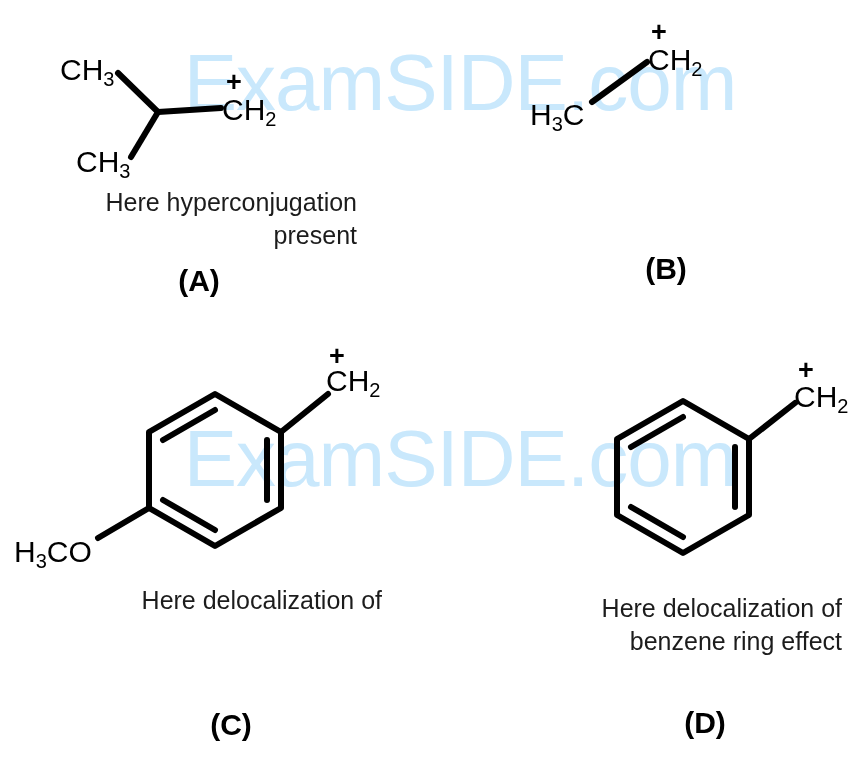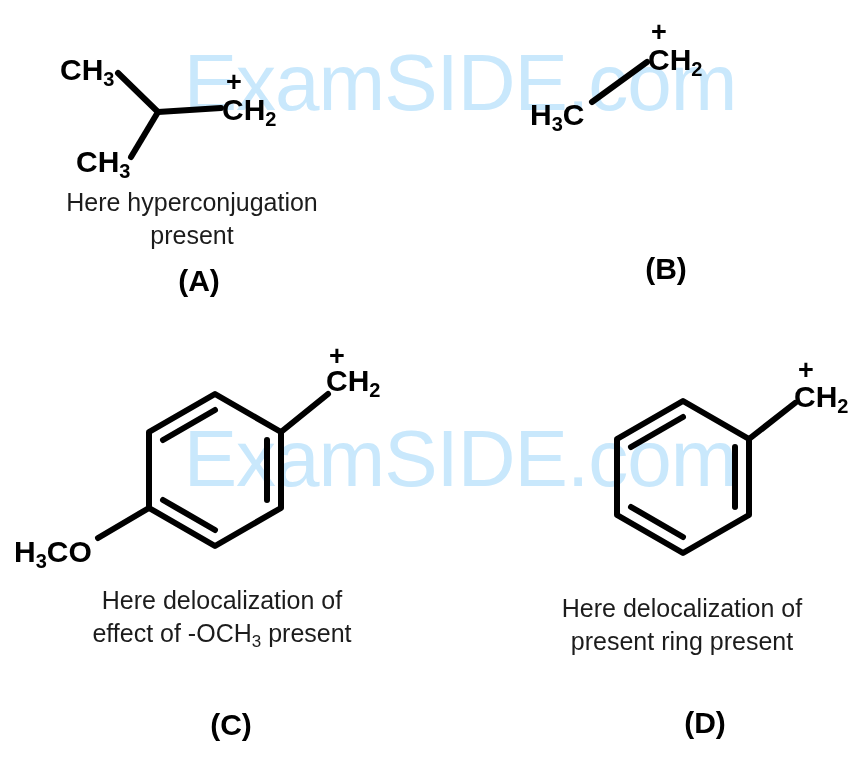--- a/index.html
+++ b/index.html
@@ -7,30 +7,30 @@
     position:relative;width:860px;height:766px;background:#ffffff;overflow:hidden;
     font-family:"Liberation Sans","DejaVu Sans",sans-serif;
   }
   .wm{
     position:absolute;left:160px;width:600px;
     font-size:80px;line-height:1;font-weight:400;letter-spacing:-1px;
     color:var(--wm-color,#c9e8fc);white-space:nowrap;user-select:none;text-align:center;
   }
   .skeleton{position:absolute;left:0;top:0;z-index:2;}
   .formula{
-    position:absolute;z-index:3;font-weight:bold;font-size:30px;line-height:1;
+    position:absolute;z-index:3;font-weight:normal;font-size:30px;line-height:1;
     color:var(--ink,#000);white-space:nowrap;
   }
   .formula sub{font-size:20px;vertical-align:-6px;line-height:0;}
   .plus{
     position:absolute;z-index:3;font-weight:bold;font-size:27px;line-height:1;
     color:var(--ink,#000);
   }
   .caption{
-    position:absolute;z-index:3;font-size:25px;line-height:33px;text-align:center;
+    position:absolute;z-index:3;font-size:25px;line-height:33px;text-align:right;
     color:var(--caption,#1c1c1c);
   }
   .caption sub{font-size:17px;vertical-align:-5px;line-height:0;}
   .struct-label{
     position:absolute;z-index:3;font-size:30px;font-weight:bold;line-height:1;
     text-align:center;width:300px;color:var(--ink,#000);
   }
 </style>
 </head>
 <body>
@@ -86,26 +86,25 @@
   <div class="plus" style="left:798px;top:357px">+</div>
   <div class="formula" style="left:794px;top:382px"><span>CH</span><sub>2</sub></div>
 
   <div class="caption" style="left:27px;top:186px;width:330px">
     <div>Here hyperconjugation</div>
     <div>present</div>
   </div>
 
   <div class="caption" style="left:62px;top:584px;width:320px">
     <div>Here delocalization of</div>
-    <div><span>effect of -OCH</span><sub>3</sub><span> present</span></div>
   </div>
 
   <div class="caption" style="left:522px;top:592px;width:320px">
     <div>Here delocalization of</div>
-    <div>present ring present</div>
+    <div>benzene ring effect</div>
   </div>
 
   <div class="struct-label" style="left:49px;top:266px">(A)</div>
   <div class="struct-label" style="left:516px;top:254px">(B)</div>
   <div class="struct-label" style="left:81px;top:710px">(C)</div>
   <div class="struct-label" style="left:555px;top:708px">(D)</div>
 
 </div>
 
 </body></html>

